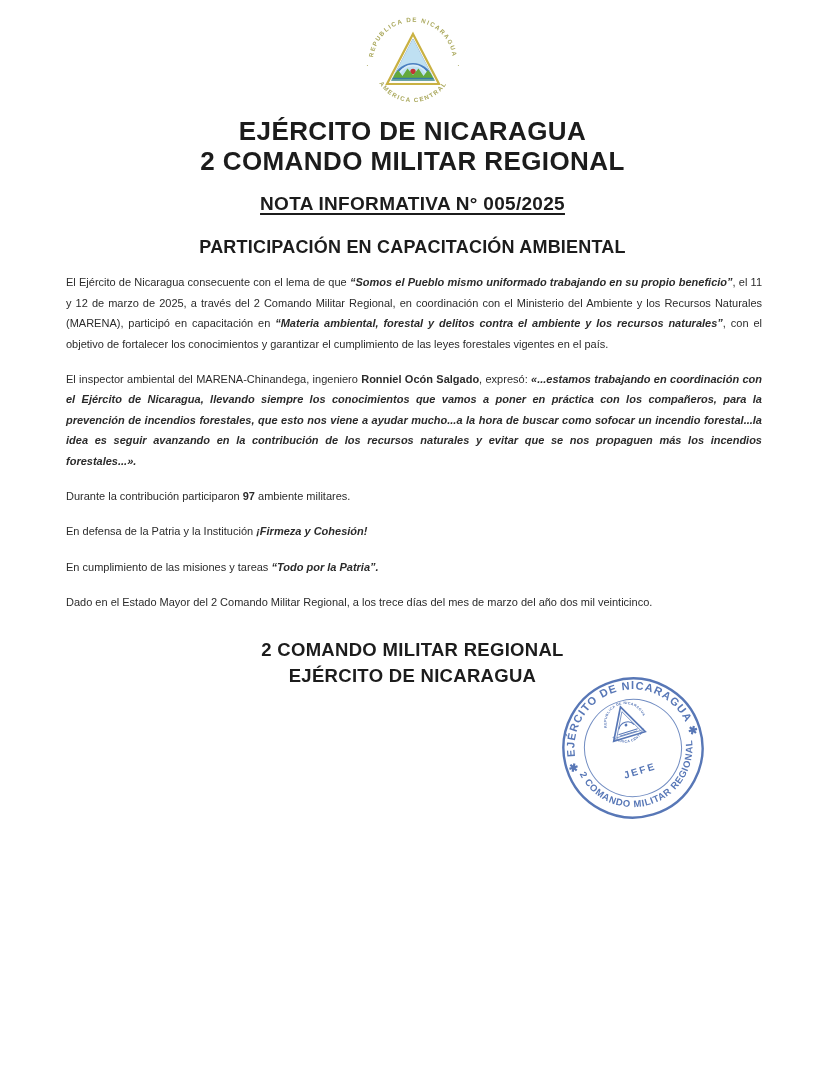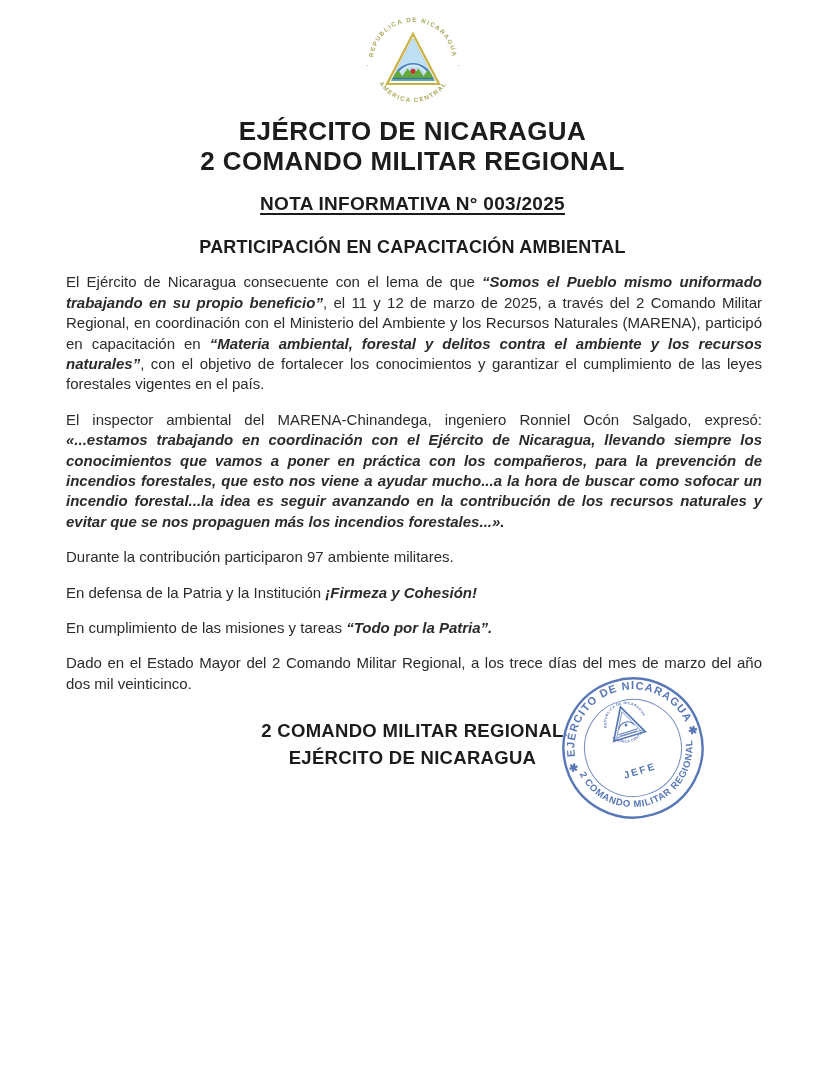--- a/index.html
+++ b/index.html
@@ -39,29 +39,29 @@
   .subject {
     margin-top: 22px;
     text-align: center;
     font-size: 18px;
     font-weight: bold;
     color: #1c1c1c;
     letter-spacing: 0.2px;
   }
   .body-text {
     margin: 14px 63px 0 66px;
-    font-size: 15px;
+    font-size: 11px;
     line-height: 20.4px;
   }
   .body-text p {
     margin: 0 0 15px 0;
     text-align: justify;
   }
   .bi { font-weight: bold; font-style: italic; }
-  .b  { font-weight: normal; }
+  .b  { font-weight: bold; }
   .signature {
     margin-top: 24px;
     text-align: center;
     font-size: 18.5px;
     font-weight: bold;
     color: #1c1c1c;
     line-height: 1.45;
     letter-spacing: 0.3px;
   }
   .stamp {
@@ -109,21 +109,21 @@
       </g>
     </svg>
   </div>
 
   <h1 class="title">
     <span class="tline">EJÉRCITO DE NICARAGUA</span>
     <span class="tline">2 COMANDO MILITAR REGIONAL</span>
   </h1>
 
   <div class="note-number">
-    <span class="u">NOTA INFORMATIVA N° 003/2025</span>
+    <span class="u">NOTA INFORMATIVA N° 005/2025</span>
   </div>
 
   <div class="subject">PARTICIPACIÓN EN CAPACITACIÓN AMBIENTAL</div>
 
   <div class="body-text">
       <p><span class="n">El Ejército de Nicaragua consecuente con el lema de que </span><span class="bi">“Somos el Pueblo mismo uniformado trabajando en su propio beneficio”</span><span class="n">, el 11 y 12 de marzo de 2025, a través del 2 Comando Militar Regional, en coordinación con el Ministerio del Ambiente y los Recursos Naturales (MARENA), participó en capacitación en </span><span class="bi">“Materia ambiental, forestal y delitos contra el ambiente y los recursos naturales”</span><span class="n">, con el objetivo de fortalecer los conocimientos y garantizar el cumplimiento de las leyes forestales vigentes en el país.</span></p>
       <p><span class="n">El inspector ambiental del MARENA-Chinandega, ingeniero </span><span class="b">Ronniel Ocón Salgado</span><span class="n">, expresó: </span><span class="bi">«...estamos trabajando en coordinación con el Ejército de Nicaragua, llevando siempre los conocimientos que vamos a poner en práctica con los compañeros, para la prevención de incendios forestales, que esto nos viene a ayudar mucho...a la hora de buscar como sofocar un incendio forestal...la idea es seguir avanzando en la contribución de los recursos naturales y evitar que se nos propaguen más los incendios forestales...».</span></p>
       <p><span class="n">Durante la contribución participaron </span><span class="b">97</span><span class="n"> ambiente militares.</span></p>
       <p><span class="n">En defensa de la Patria y la Institución </span><span class="bi">¡Firmeza y Cohesión!</span></p>
       <p><span class="n">En cumplimiento de las misiones y tareas </span><span class="bi">“Todo por la Patria”.</span></p>

